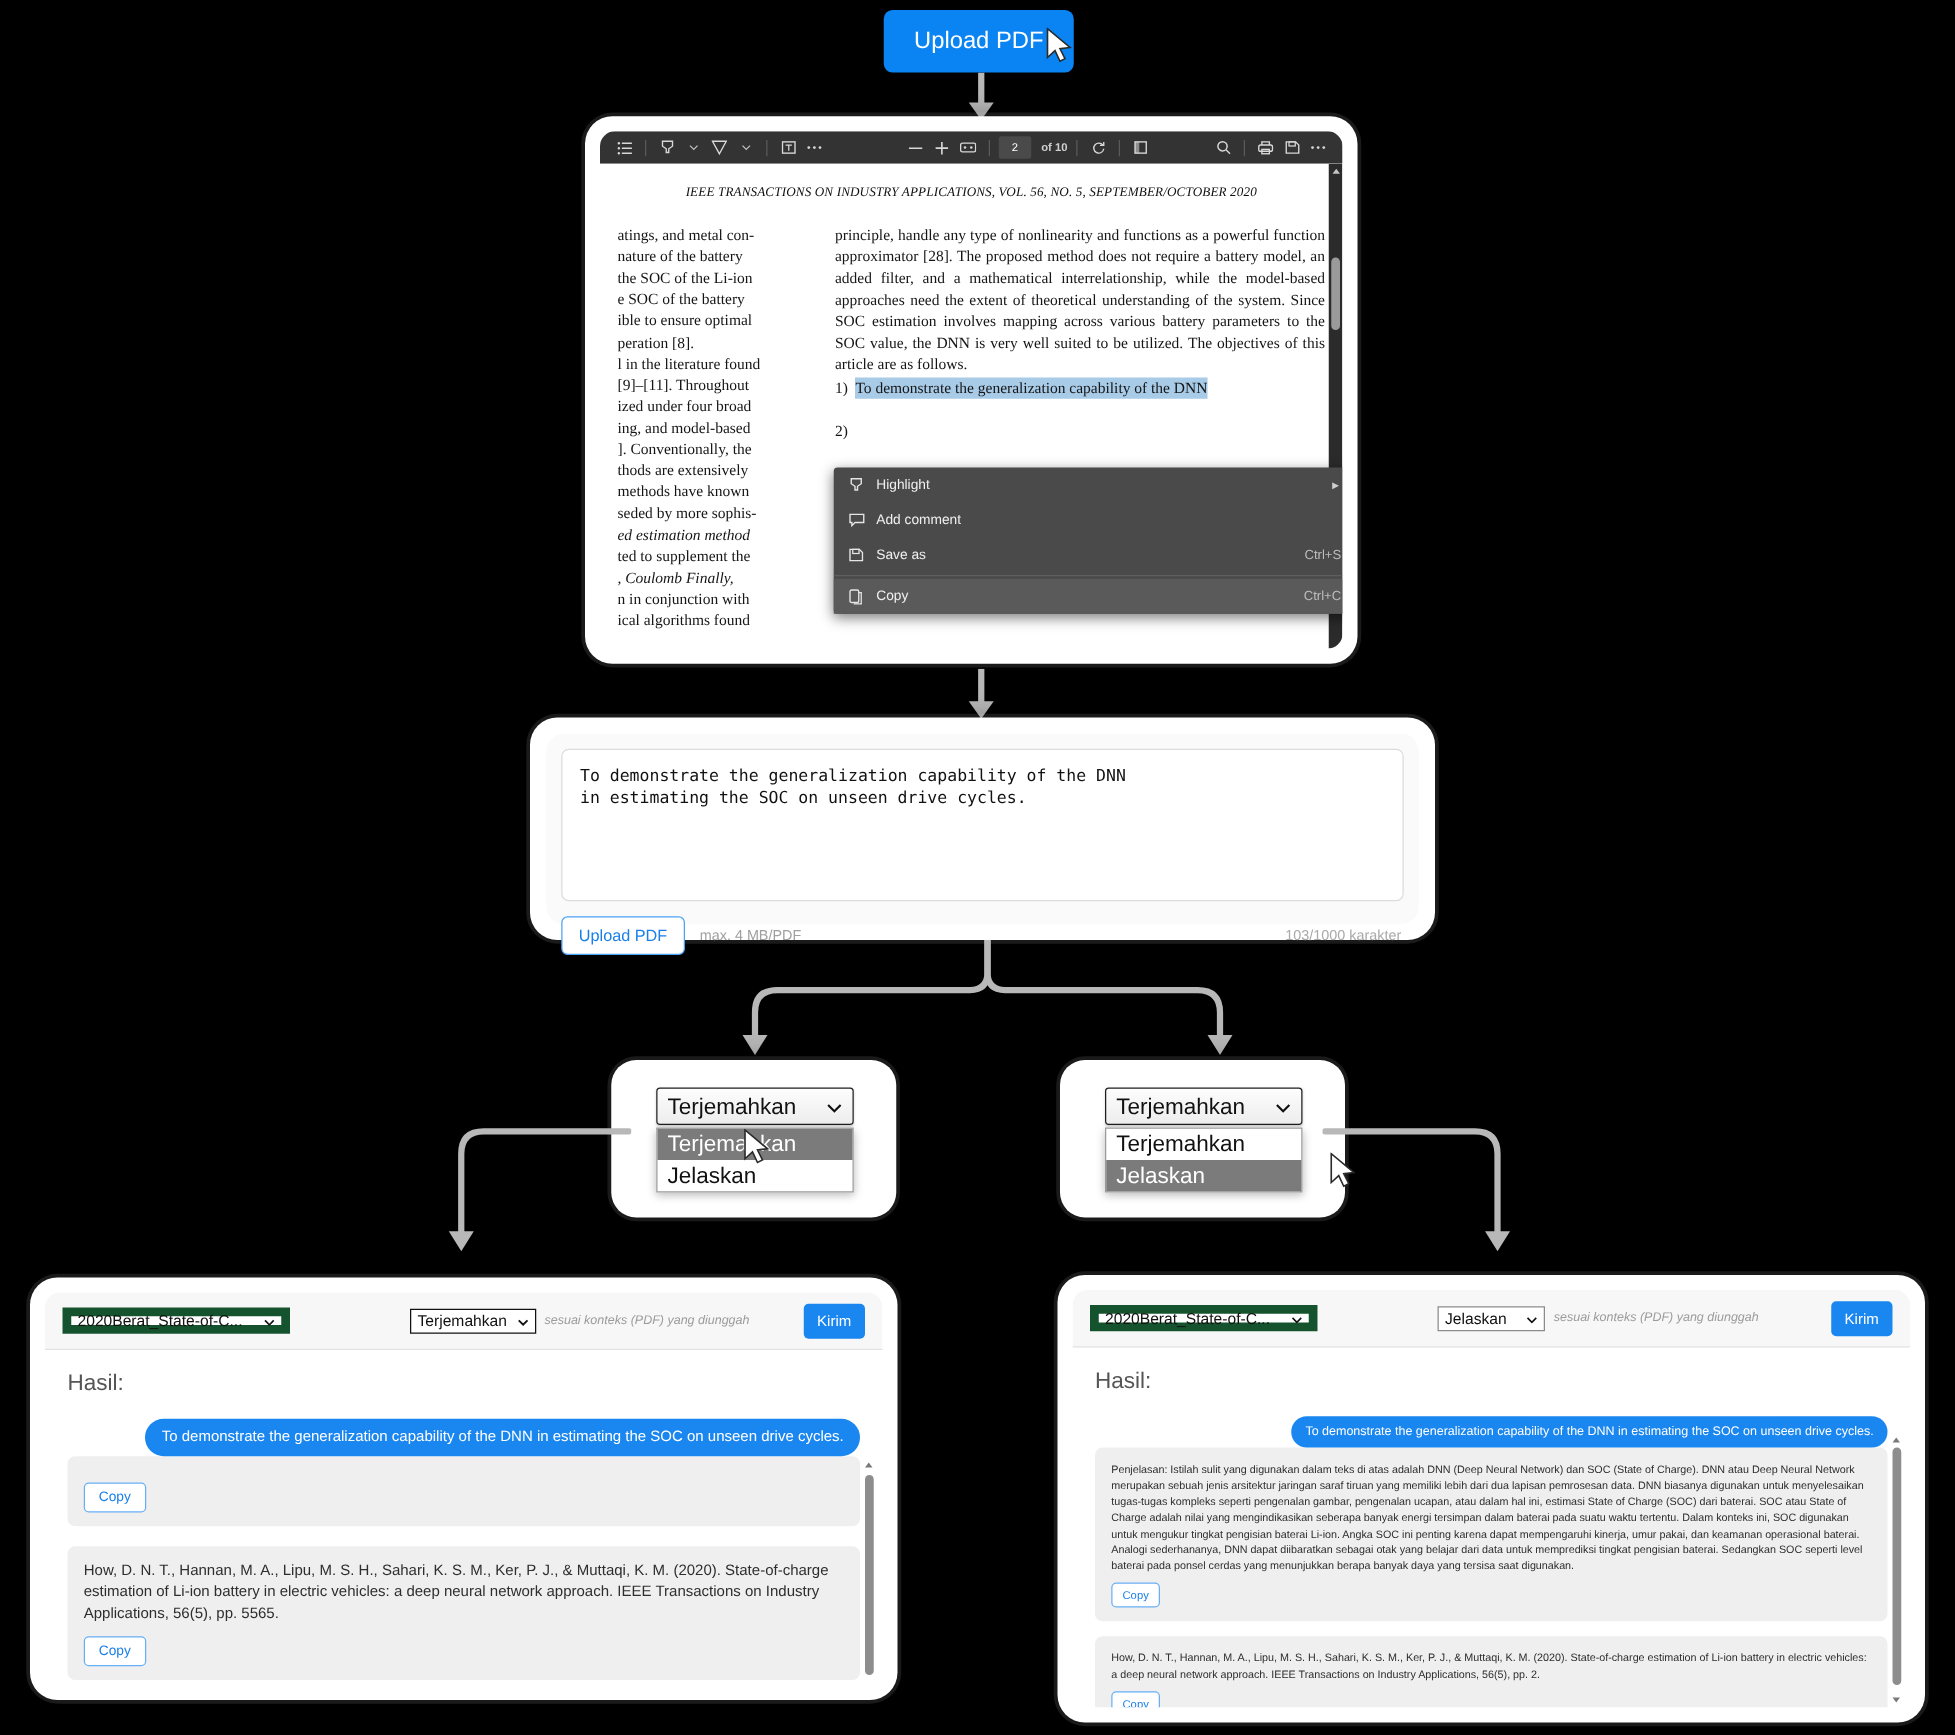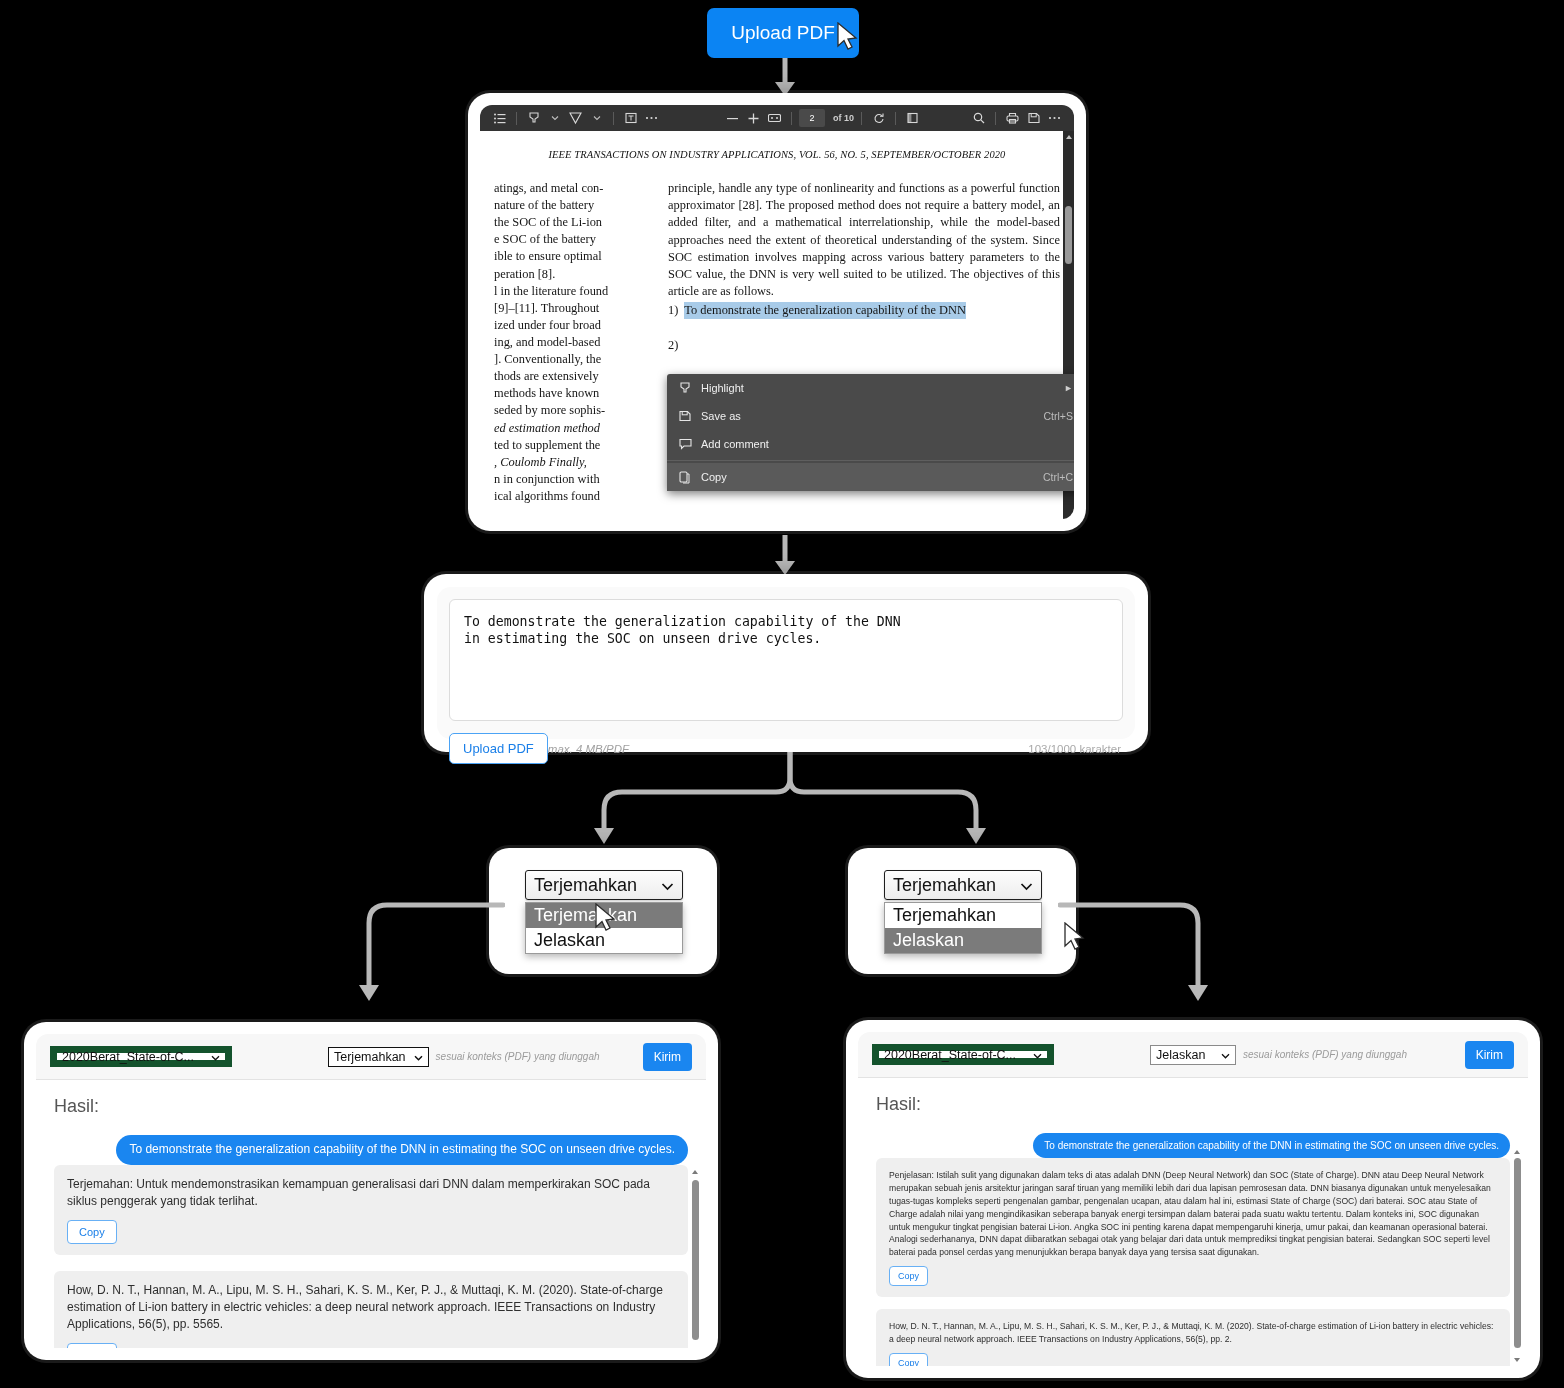--- a/index.html
+++ b/index.html
@@ -92,21 +92,21 @@
     background:#fff; border: 1px solid #dcdcdc; border-radius: 6px;
     padding: 13px 14px; font-family:"DejaVu Sans Mono", monospace;
     font-size: 13.2px; line-height: 1.32; color:#111; white-space: pre-wrap;
     overflow:hidden; resize:none;
   }
   #text-bottom { position:absolute; left: 12px; right: 14px; top: 146px; display:flex; align-items:center; }
   #upload-small {
     background:#fff; color:#1a7fe8; border:1px solid #4ba3f5; border-radius:5px;
     font-size: 13px; padding: 7px 13px; font-family:"Liberation Sans", sans-serif; cursor:pointer;
   }
-  #max-note { font-size: 11.5px; font-style: italic; color:#a0a0a0; }
+  #max-note { font-size: 11.5px; color:#a0a0a0; margin-left: 12px; }
   #counter { margin-left:auto; font-size: 11.5px; color:#a9a9a9; }
 
   
   .dd-card { width: 228px; height: 126px; border-radius: 20px; }
   #dd-card-left  { left: 489px; top: 848px; }
   #dd-card-right { left: 848px; top: 848px; }
   .dd-wrap { position:absolute; left: 36px; top: 22px; width: 158px; }
   .dd-head {
     height: 30px; border:1px solid #1e1e1e; border-radius: 3px;
     background: linear-gradient(#fdfdfd,#ededed);
@@ -348,35 +348,35 @@
             <span class="ctx-ico">
               <svg width="12" height="13" viewBox="0 0 12 13">
                   <path d="M2 1 L10 1 L10 5 L7 7 L7 10 L5 10 L5 7 L2 5 Z" fill="none" stroke="#e6e6e6" stroke-width="1.1"></path>
                 </svg>
             </span>
             <span class="ctx-label">Highlight</span>
             <span class="ctx-sub">►</span>
           </div>
           <div class="ctx-item">
             <span class="ctx-ico">
+              <svg width="13" height="12" viewBox="0 0 13 12">
+                  <path d="M1 1.5 L12 1.5 L12 8 L5 8 L2.5 10.5 L2.5 8 L1 8 Z" fill="none" stroke="#e6e6e6" stroke-width="1.1"></path>
+                </svg>
+            </span>
+            <span class="ctx-label">Add comment</span>
+          </div>
+          <div class="ctx-item">
+            <span class="ctx-ico">
               <svg width="12" height="12" viewBox="0 0 12 12">
                   <path d="M1 1.5 L8.5 1.5 L11 4 L11 10.5 L1 10.5 Z" fill="none" stroke="#e6e6e6" stroke-width="1.1"></path>
                   <rect x="3.2" y="1.5" width="5" height="3.3" fill="none" stroke="#e6e6e6" stroke-width="1"></rect>
                 </svg>
             </span>
             <span class="ctx-label">Save as</span>
             <span class="ctx-key">Ctrl+S</span>
-          </div>
-          <div class="ctx-item">
-            <span class="ctx-ico">
-              <svg width="13" height="12" viewBox="0 0 13 12">
-                  <path d="M1 1.5 L12 1.5 L12 8 L5 8 L2.5 10.5 L2.5 8 L1 8 Z" fill="none" stroke="#e6e6e6" stroke-width="1.1"></path>
-                </svg>
-            </span>
-            <span class="ctx-label">Add comment</span>
           </div>
           <div id="ctx-divider"></div>
           <div class="ctx-item sel">
             <span class="ctx-ico">
               <svg width="11" height="13" viewBox="0 0 11 13">
                   <rect x="1" y="1" width="7" height="10" rx="1.3" fill="none" stroke="#e6e6e6" stroke-width="1.1"></rect>
                   <path d="M8 3 L10 3 L10 12 L4 12" fill="none" stroke="#e6e6e6" stroke-width="1"></path>
                 </svg>
             </span>
             <span class="ctx-label">Copy</span>
@@ -480,21 +480,20 @@
           </span>
         </div>
         <span class="ctx-note">sesuai konteks (PDF) yang diunggah</span>
         <button class="btn-send">Kirim</button>
       </div>
 
       <div class="res-body">
         <div class="hasil">Hasil:</div>
         <div class="bubble">To demonstrate the generalization capability of the DNN in estimating the SOC on unseen drive cycles.</div>
         <div class="ans-box">
-          <div class="ans-text">Terjemahan: Untuk mendemonstrasikan kemampuan generalisasi dari DNN dalam memperkirakan SOC pada siklus penggerak yang tidak terlihat.</div>
           <button class="btn-copy">Copy</button>
         </div>
         <div class="ans-box">
           <div class="ans-text">How, D. N. T., Hannan, M. A., Lipu, M. S. H., Sahari, K. S. M., Ker, P. J., &amp; Muttaqi, K. M. (2020). State-of-charge estimation of Li-ion battery in electric vehicles: a deep neural network approach. IEEE Transactions on Industry Applications, 56(5), pp. 5565.</div>
           <button class="btn-copy">Copy</button>
         </div>
         <div class="res-scroll">
           <div class="track"></div>
           <div class="cap-up"></div>
           <div class="thumb" style="top:10px; height:160px;"></div>

